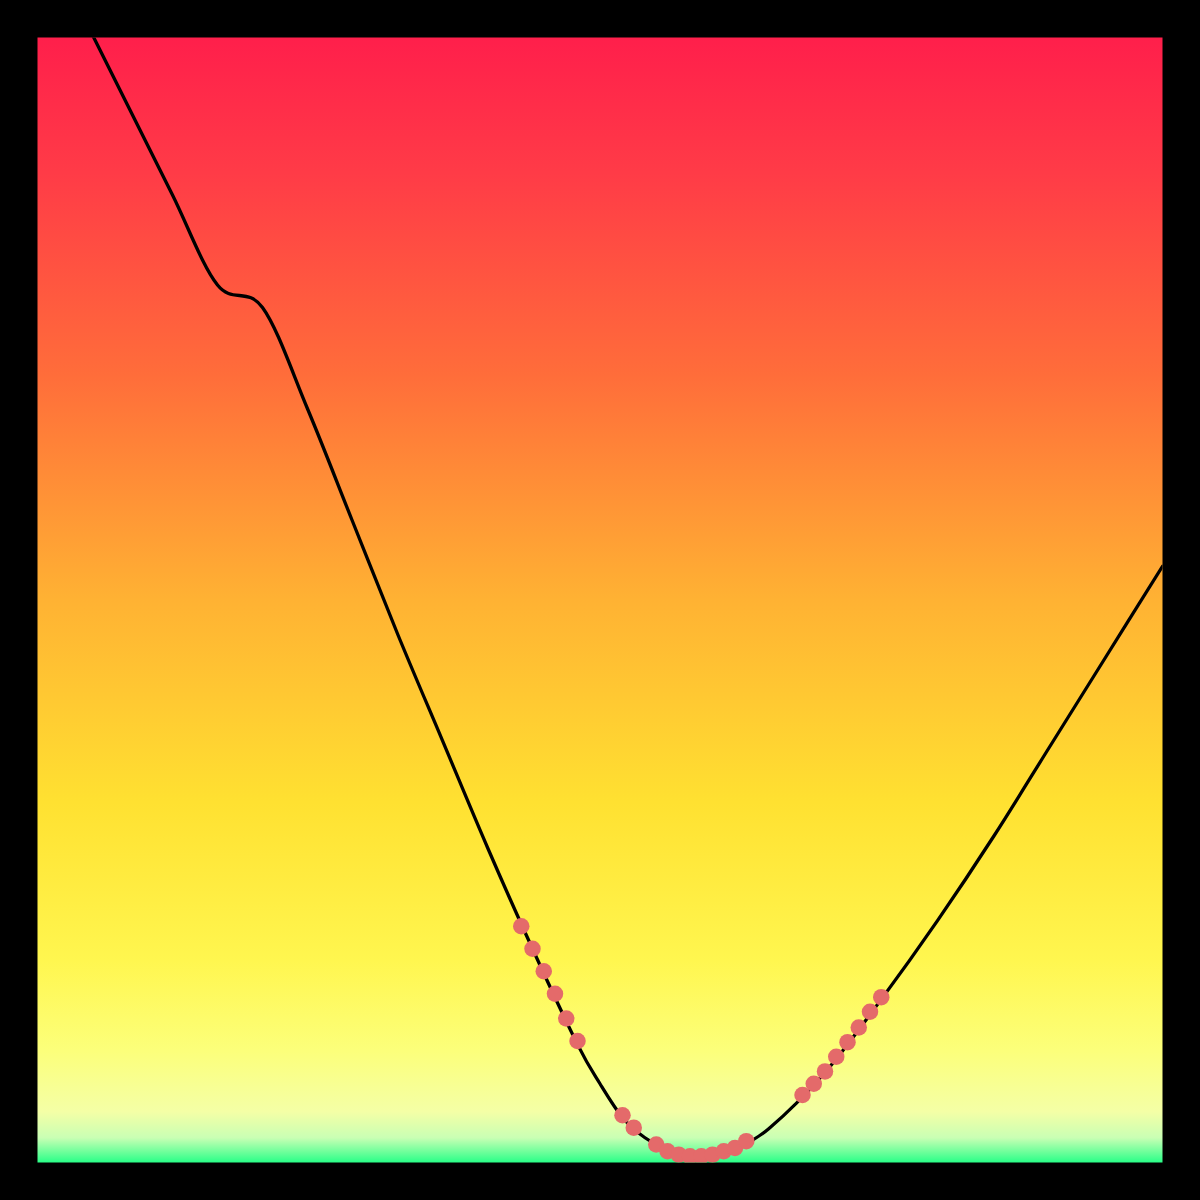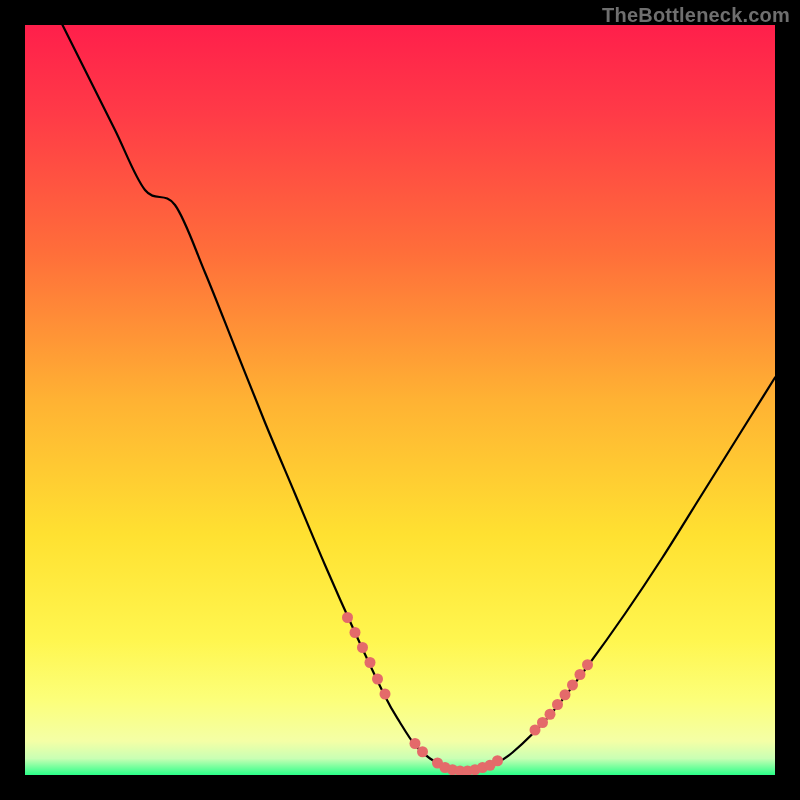--- a/index.html
+++ b/index.html
@@ -41,21 +41,20 @@
   }
   .marker {
     fill: #e46a6a;
     stroke: none;
   }
 </style>
 </head>
 <body>
 
 <div class="stage">
-  <div class="watermark">TheBottleneck.com</div>
 
   <svg class="plot" width="800" height="800" viewBox="0 0 800 800" xmlns="http://www.w3.org/2000/svg">
     <defs>
       <linearGradient id="bg-grad" x1="0" y1="0" x2="0" y2="1">
           <stop offset="0%" stop-color="#ff1f4b"></stop>
           <stop offset="12%" stop-color="#ff3b47"></stop>
           <stop offset="30%" stop-color="#ff6d3a"></stop>
           <stop offset="50%" stop-color="#ffb233"></stop>
           <stop offset="68%" stop-color="#ffe131"></stop>
           <stop offset="82%" stop-color="#fff64f"></stop>

